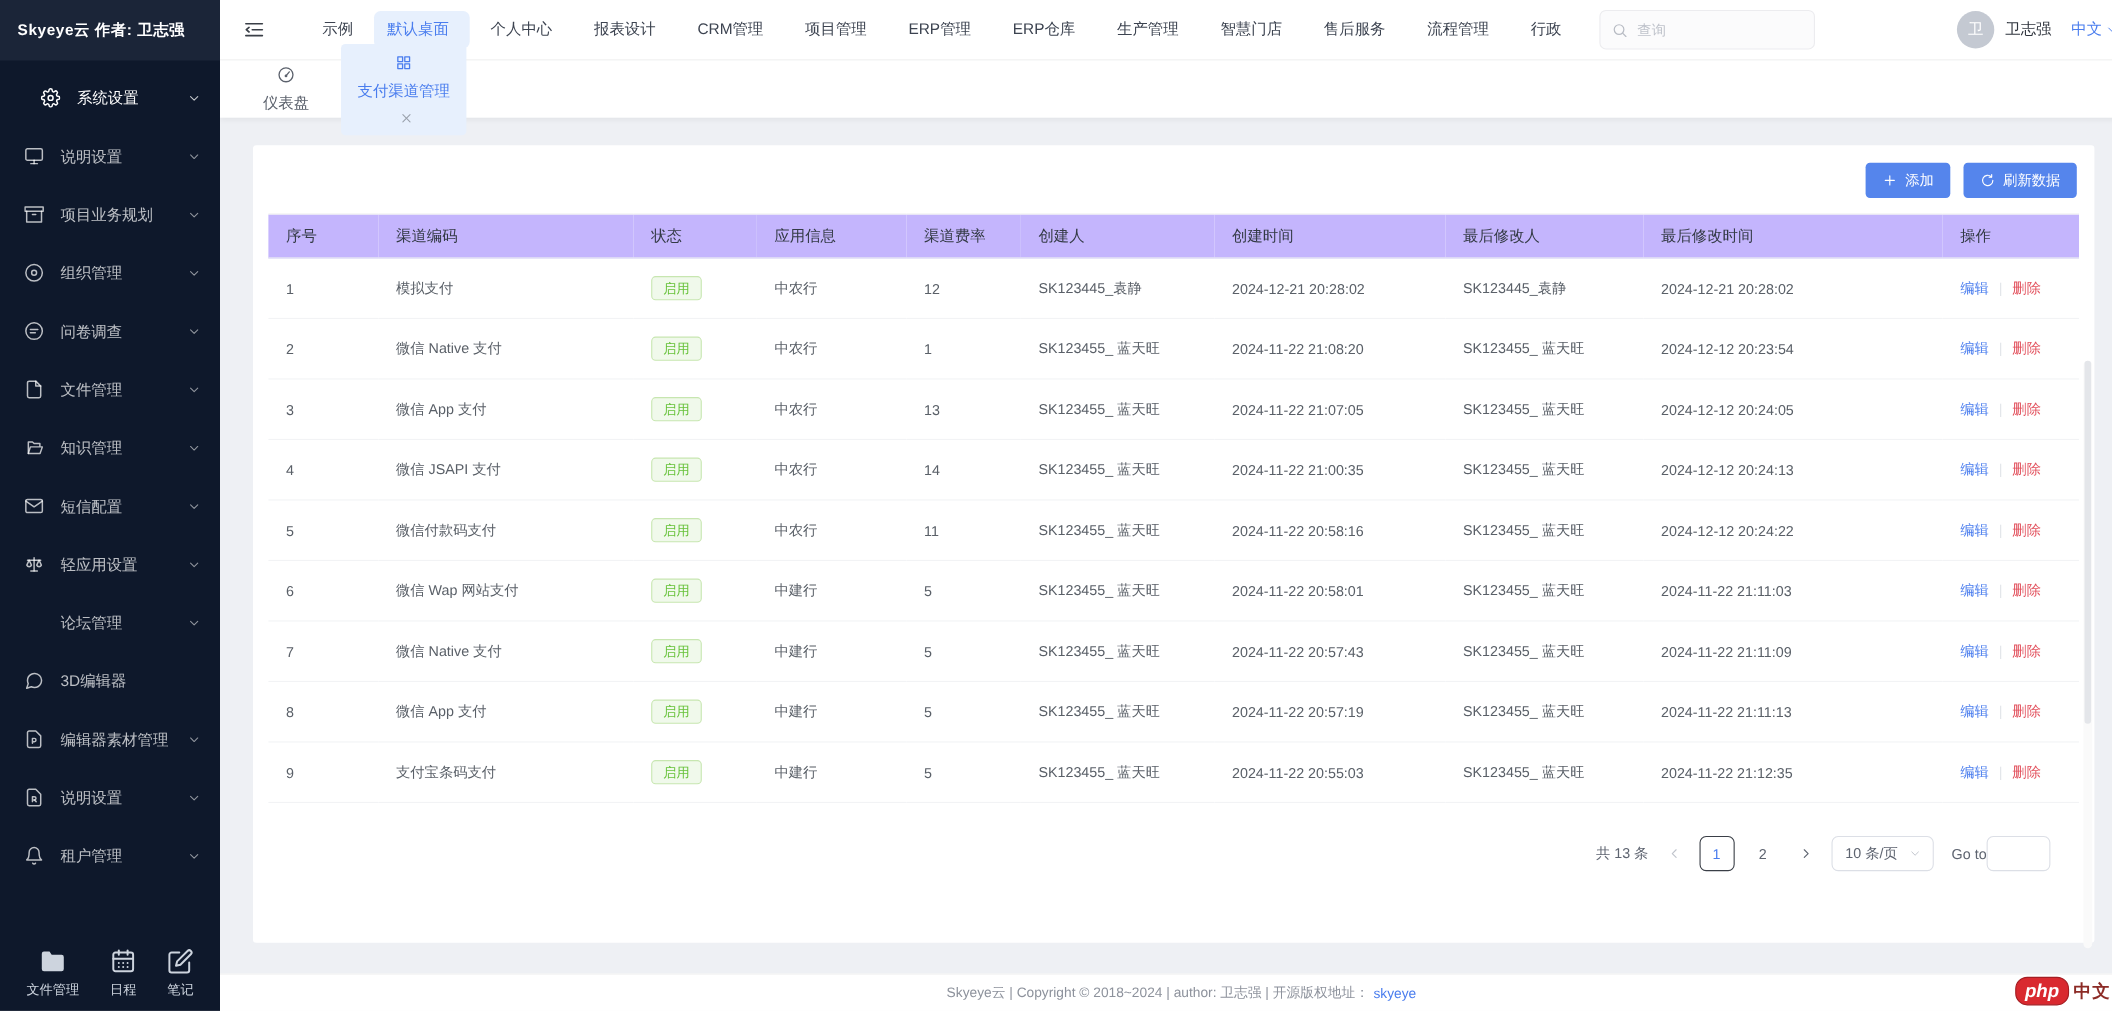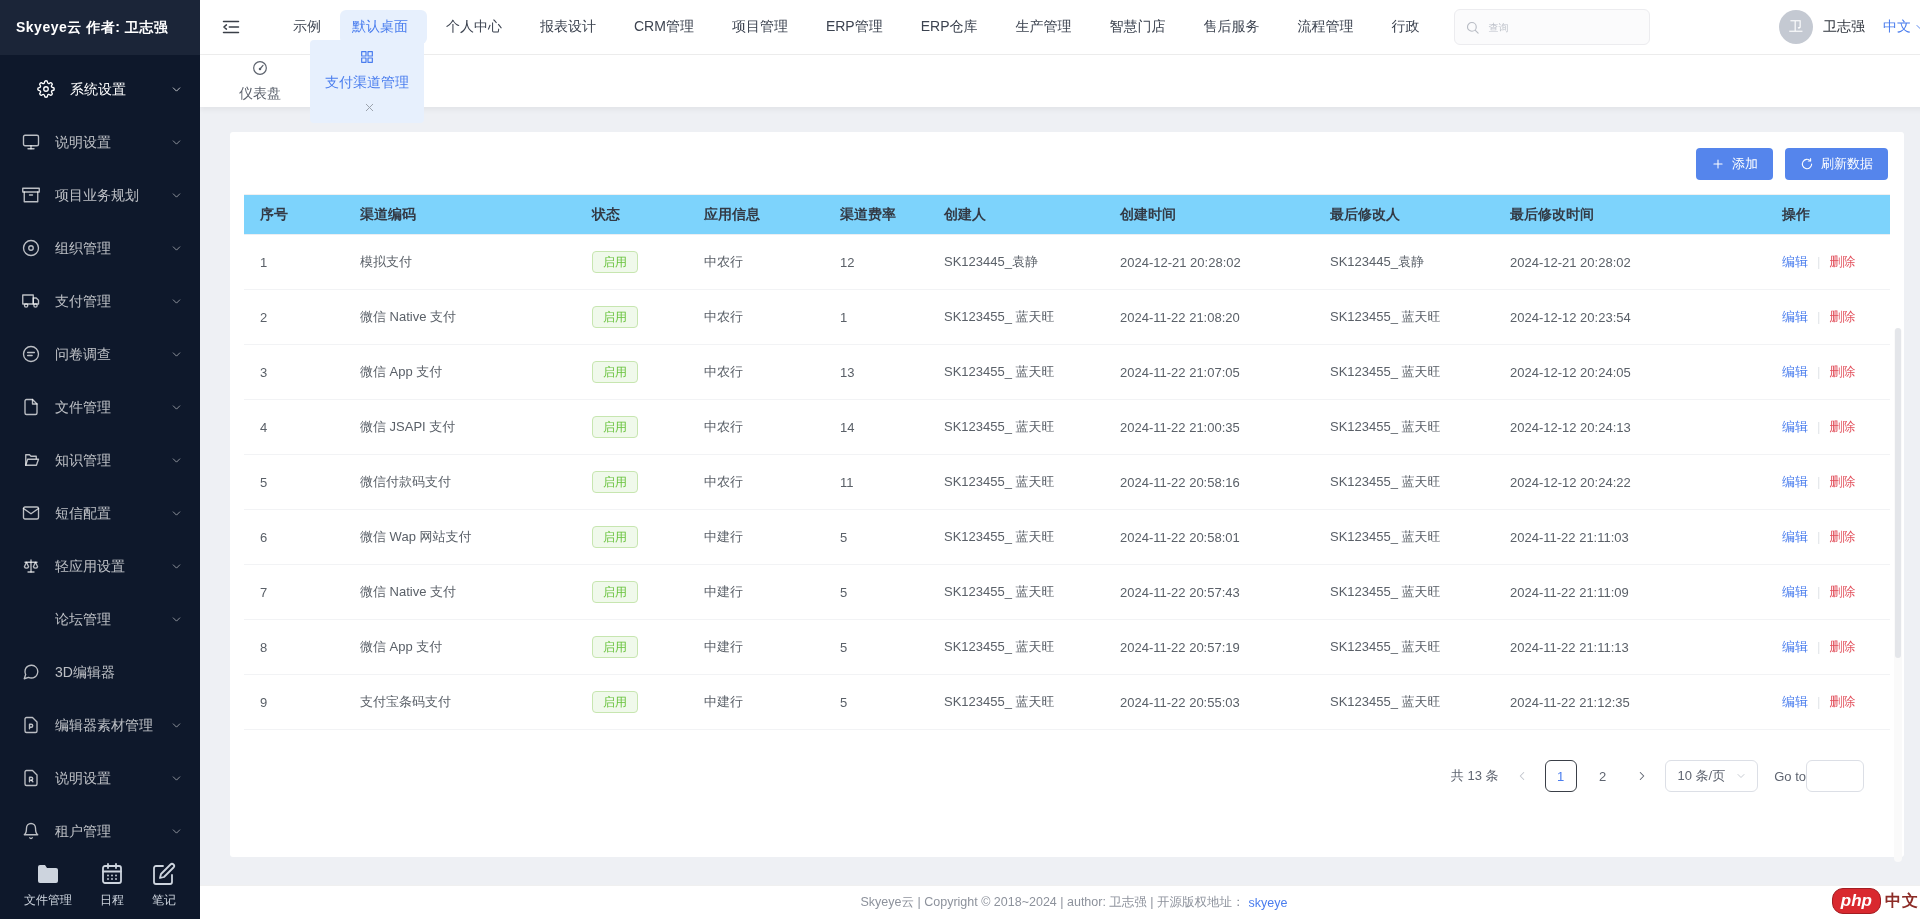--- a/index.html
+++ b/index.html
@@ -28,21 +28,21 @@
 
   
   .topbar { height:55px; background:#fff; border-bottom:1px solid #ededed; display:flex; align-items:center; padding:0 22px 0 14px; }
   .fold-btn { width:34px; height:34px; display:flex; align-items:center; justify-content:center; color:#3a3f47; cursor:pointer; margin-right:26px; }
   .fold-btn svg { width:20px; height:20px; }
   .nav-items { display:flex; align-items:center; }
   .nav-item { font-size:14px; color:#3c4350; padding:8px 19px; border-radius:6px; cursor:pointer; white-space:nowrap; }
   .nav-item.active { background:#e7f0fd; color:#4a7dee;padding-left:12px; }
   .search-box { margin-left:16px; width:196px; height:36px; background:#fbfbfc; border:1px solid #ececef; border-radius:6px; display:flex; align-items:center; padding:0 10px; color:#b8bcc4; }
   .search-box svg { width:15px; height:15px; margin-right:8px; }
-  .search-box input { border:none; outline:none; background:transparent; font-size:10px; width:140px; color:#0f172a; }
+  .search-box input { border:none; outline:none; background:transparent; font-size:13px; width:140px; color:#0f172a; }
   .search-box input::placeholder { color:#bfc3cb; }
   .user-area { margin-left:auto; display:flex; align-items:center; gap:10px; }
   .avatar { width:34px; height:34px; border-radius:50%; background:#c4c9d2; color:#fff; font-size:14px; display:flex; align-items:center; justify-content:center; }
   .user-name { font-size:14px; color:#2e333c; cursor:pointer; }
   .lang { font-size:14px; color:#4a7dee; display:flex; align-items:center; gap:3px; cursor:pointer; margin-left:8px; }
   .lang svg { width:12px; height:12px; }
 
   
   .tabbar { height:52px; background:#fff; display:flex; align-items:center; padding:0 24px; box-shadow:0 3px 5px rgba(0,0,0,.05); position:relative; z-index:2; }
   .tab { display:flex; align-items:center; gap:9px; font-size:14px; color:#5c626d; padding:9px 15px; border-radius:4px; cursor:pointer; margin-right:14px;flex-direction:column; }
@@ -52,21 +52,21 @@
   .tab .tab-close svg { width:13px; height:13px; }
 
   
   .content { flex:1 1 auto; background:#eef0f4; padding:25px 44px 0 30px; }
   .card { background:#fff; border-radius:3px; height:725px; padding:14px 14px 0 14px; position:relative; }
   .toolbar { display:flex; justify-content:flex-end; gap:12px; margin:2px 2px 14px 0; }
   .btn { height:32px; background:#5585ec; color:#fff; border:none; border-radius:4px; font-size:13px; display:inline-flex; align-items:center; gap:7px; padding:0 15px; cursor:pointer; font-family:inherit; }
   .btn svg { width:14px; height:14px; }
 
   table { width:100%; border-collapse:collapse; table-layout:fixed; }
-  thead th { background:#7dd3fc; height:40px; font-size:14px; font-weight:bold; color:#333a45; text-align:left; padding:0 0 0 16px; border-top:1px solid #f0f0f0; border-bottom:1px solid #ebeef2; white-space:nowrap; }
+  thead th { background:#c4b5fd; height:40px; font-size:14px; font-weight:normal; color:#333a45; text-align:left; padding:0 0 0 16px; border-top:1px solid #f0f0f0; border-bottom:1px solid #ebeef2; white-space:nowrap; }
   tbody td { height:55px; font-size:13px; color:#5a6068; padding:0 0 0 16px; border-bottom:1px solid #f2f3f5; white-space:nowrap; overflow:hidden; }
   .badge { display:inline-block; font-size:12px; color:#67c23a; background:#f0f9eb; border:1px solid #c7e6b0; border-radius:4px; padding:4px 10px; line-height:1; }
   .op-link { cursor:pointer; font-size:13px; }
   .op-edit { color:#4a7dee; }
   .op-del { color:#e2505c; }
   .op-sep { color:#e3e6ea; margin:0 9px; }
 
   .table-scrollbar { position:absolute; right:2px; top:196px; width:8px; height:534px; background:#fafafa; border-radius:4px; }
   .table-scrollbar .thumb { position:absolute; top:0; left:1px; width:6px; height:330px; background:#e4e6ea; border-radius:3px; }
 
@@ -142,36 +142,20 @@
           </span>
         </div>
         <div class="menu-item">
           <span class="icon" style="display: inline-flex;">
             <svg viewBox="0 0 24 24" fill="none" stroke="currentColor" stroke-width="1.8" stroke-linecap="round" stroke-linejoin="round">
               <circle cx="12" cy="12" r="10"></circle>
               <circle cx="12" cy="12" r="3"></circle>
             </svg>
           </span>
           <span class="label">组织管理</span>
-          <span class="chev" style="display: inline-flex;">
-            <svg viewBox="0 0 24 24" fill="none" stroke="currentColor" stroke-width="1.8" stroke-linecap="round" stroke-linejoin="round">
-              <polyline points="6 9 12 15 18 9"></polyline>
-            </svg>
-          </span>
-        </div>
-        <div class="menu-item">
-          <span class="icon" style="display: inline-flex;">
-            <svg viewBox="0 0 24 24" fill="none" stroke="currentColor" stroke-width="1.8" stroke-linecap="round" stroke-linejoin="round">
-              <rect x="1" y="4" width="14" height="12"></rect>
-              <path d="M15 8h4l3 3v5h-7V8z"></path>
-              <circle cx="5.5" cy="18" r="2.2"></circle>
-              <circle cx="18" cy="18" r="2.2"></circle>
-            </svg>
-          </span>
-          <span class="label">支付管理</span>
           <span class="chev" style="display: inline-flex;">
             <svg viewBox="0 0 24 24" fill="none" stroke="currentColor" stroke-width="1.8" stroke-linecap="round" stroke-linejoin="round">
               <polyline points="6 9 12 15 18 9"></polyline>
             </svg>
           </span>
         </div>
         <div class="menu-item">
           <span class="icon" style="display: inline-flex;">
             <svg viewBox="0 0 24 24" fill="none" stroke="currentColor" stroke-width="1.8" stroke-linecap="round" stroke-linejoin="round">
               <circle cx="12" cy="12" r="10"></circle>

